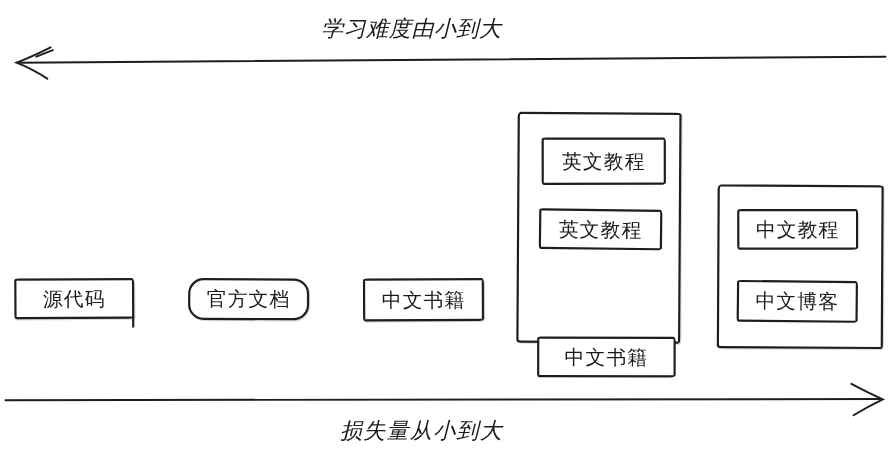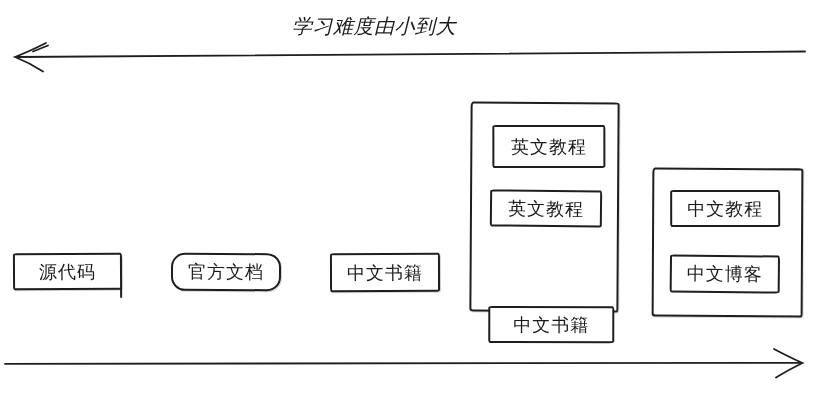--- a/index.html
+++ b/index.html
@@ -100,20 +100,21 @@
     </g>
 
     <g>
       <path d="M 5 363.8 L 800 362.8"></path>
       <path d="M 774 349 Q 790 357.5 802.5 363 Q 789 369.5 776 377.5"></path>
     </g>
   </svg>
 
   <div class="axis-label top">学习难度由小到大</div>
 
+  <div class="axis-label bottom">损失量从小到大</div>
 
   <div class="sketch-box" id="box-source">
     <span class="lbl">源代码</span>
   </div>
 
   <div class="sketch-box" id="box-official">
     <span class="lbl">官方文档</span>
   </div>
 
   <div class="sketch-box" id="box-enbook">

